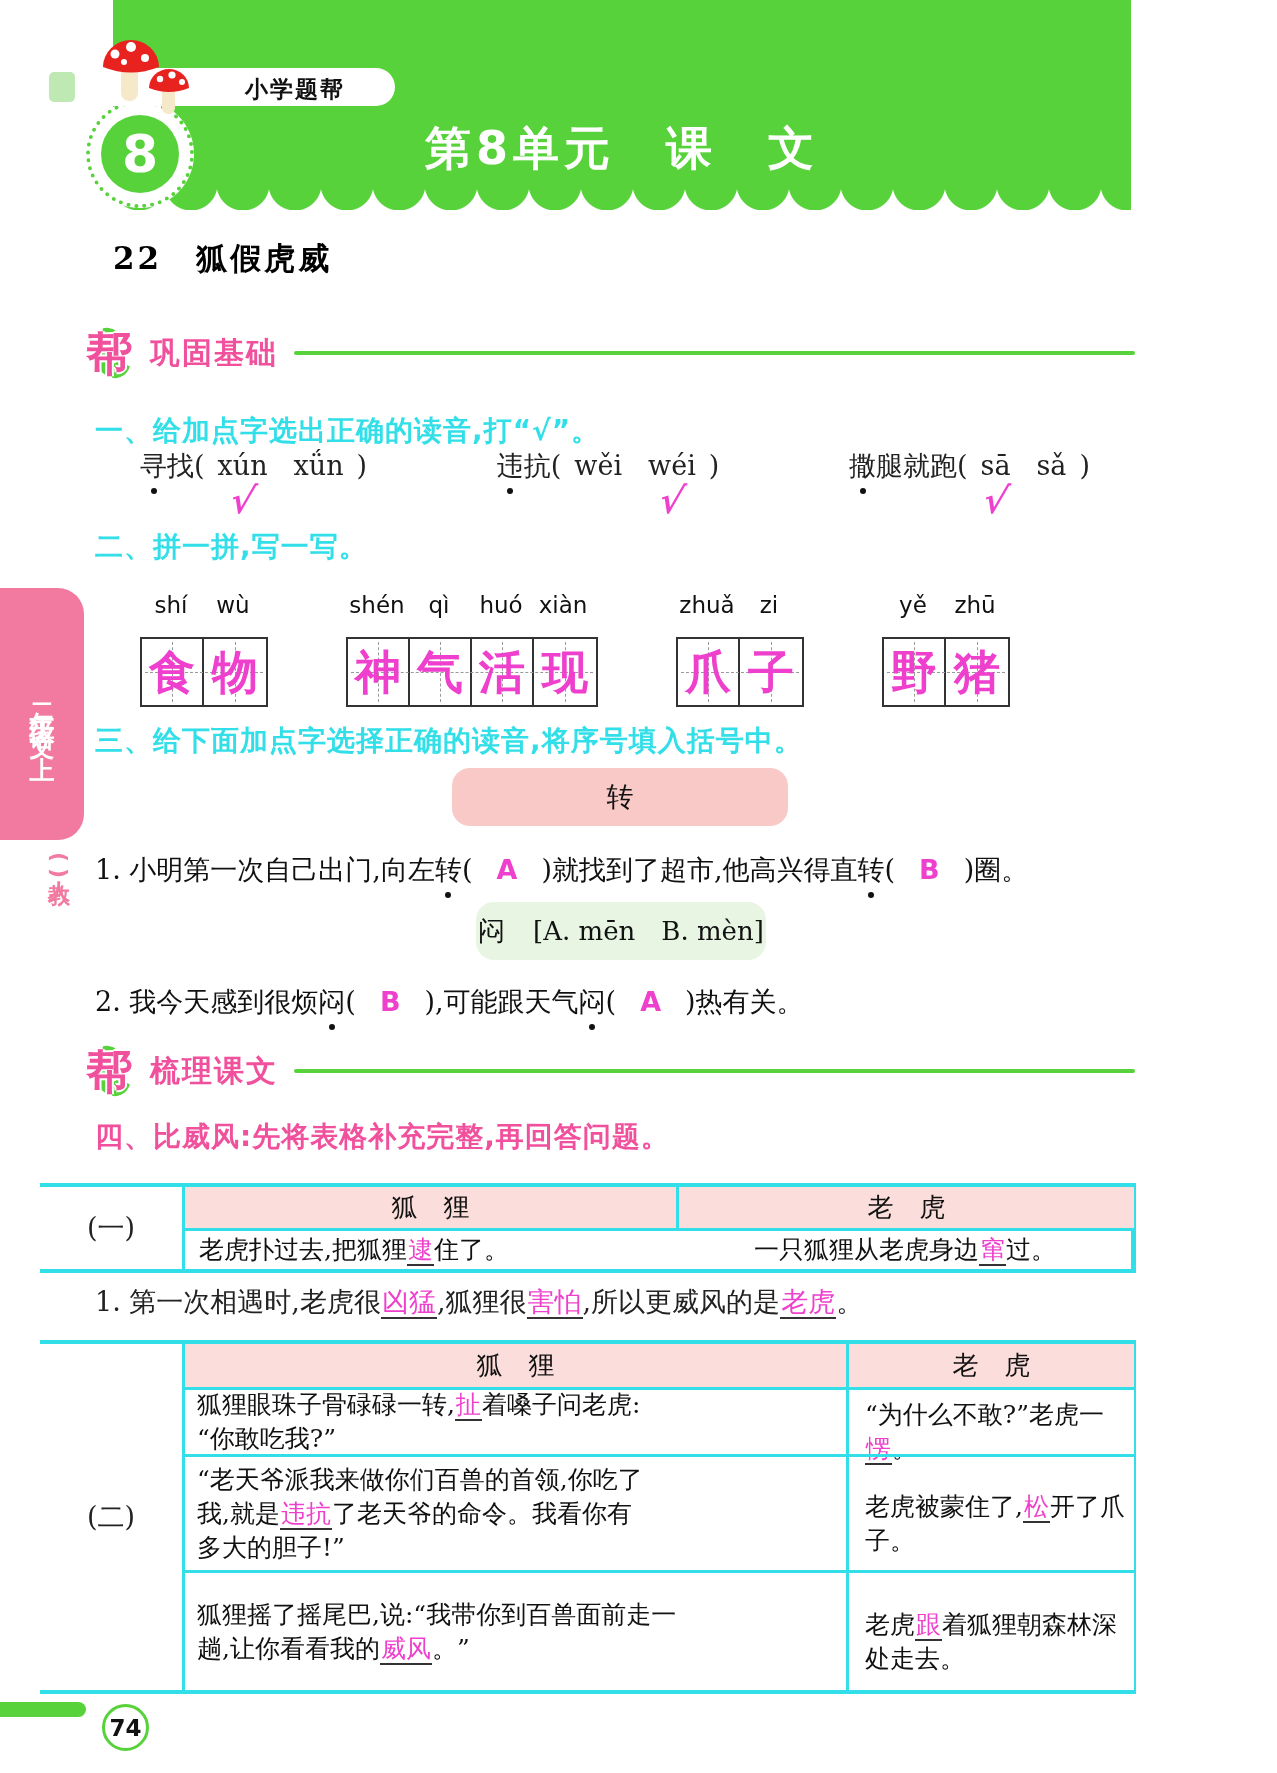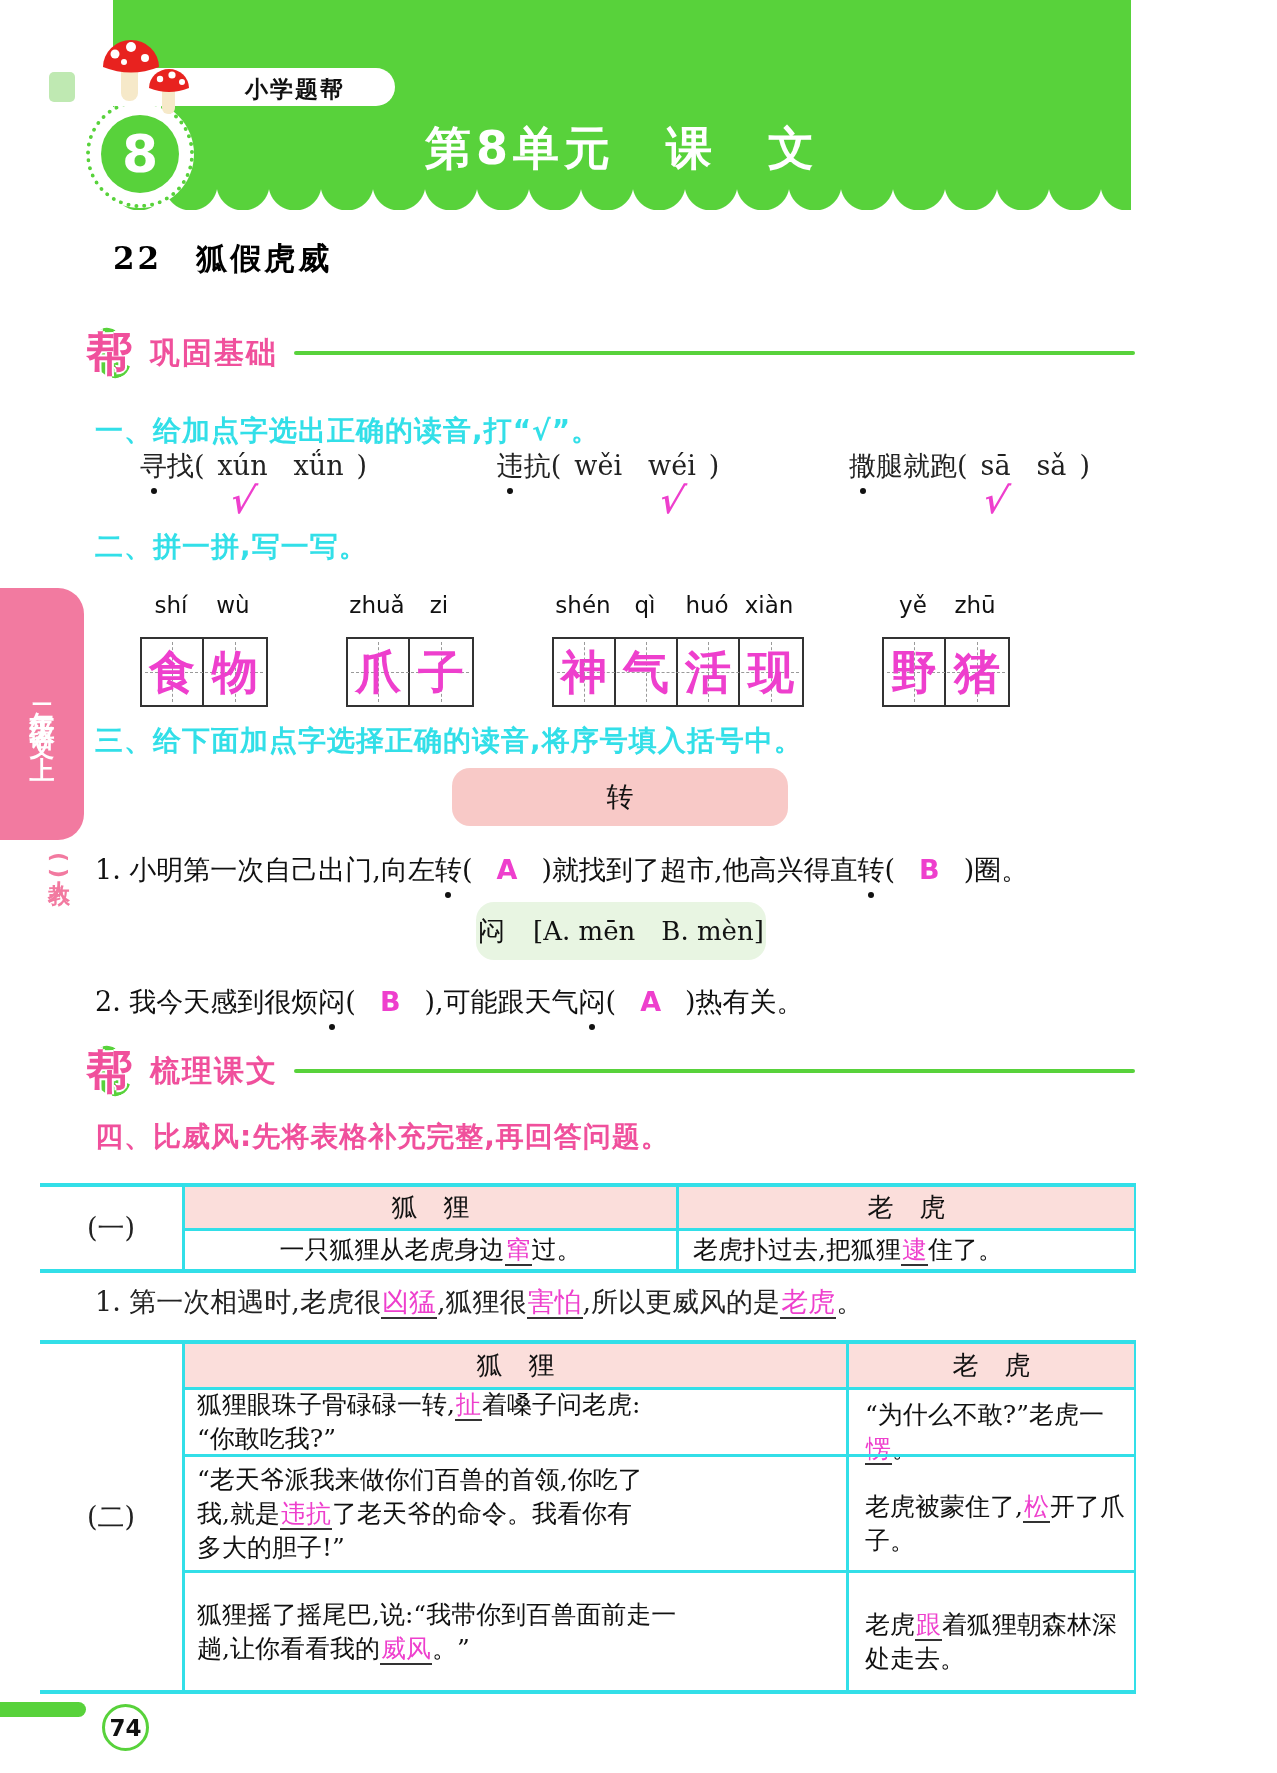--- a/index.html
+++ b/index.html
@@ -193,34 +193,20 @@
       <div class="wcell">
           <span class="wchar">食</span>
         </div>
       <div class="wcell">
           <span class="wchar">物</span>
         </div>
     </div>
   </div>
   <div class="wgroup">
     <div class="py-row">
-        <span class="py">zhuǎ</span>
-        <span class="py">zi</span>
-      </div>
-    <div class="cells">
-      <div class="wcell">
-          <span class="wchar">爪</span>
-        </div>
-      <div class="wcell">
-          <span class="wchar">子</span>
-        </div>
-    </div>
-  </div>
-  <div class="wgroup">
-    <div class="py-row">
         <span class="py">shén</span>
         <span class="py">qì</span>
         <span class="py">huó</span>
         <span class="py">xiàn</span>
       </div>
     <div class="cells">
       <div class="wcell">
           <span class="wchar">神</span>
         </div>
       <div class="wcell">
@@ -229,20 +215,34 @@
       <div class="wcell">
           <span class="wchar">活</span>
         </div>
       <div class="wcell">
           <span class="wchar">现</span>
         </div>
     </div>
   </div>
   <div class="wgroup">
     <div class="py-row">
+        <span class="py">zhuǎ</span>
+        <span class="py">zi</span>
+      </div>
+    <div class="cells">
+      <div class="wcell">
+          <span class="wchar">爪</span>
+        </div>
+      <div class="wcell">
+          <span class="wchar">子</span>
+        </div>
+    </div>
+  </div>
+  <div class="wgroup">
+    <div class="py-row">
         <span class="py">yě</span>
         <span class="py">zhū</span>
       </div>
     <div class="cells">
       <div class="wcell">
           <span class="wchar">野</span>
         </div>
       <div class="wcell">
           <span class="wchar">猪</span>
         </div>
@@ -275,25 +275,25 @@
   <span class="sec-label">梳理课文</span>
   <span class="rule"></span>
 </div>
 
 <div class="prompt pinkp" style="top:1118px;">四、比威风:先将表格补充完整,再回答问题。</div>
 
 <div class="ctable t1 kai">
   <div class="tlabel">(一)</div>
   <div class="th fox-col">狐　狸</div>
   <div class="th">老　虎</div>
+  <div class="td">
+    <p class="rich tiger-rich"><span>老虎扑过去,把狐狸</span><span class="fill">逮</span><span>住了。</span></p>
+  </div>
   <div class="td fox-col tcenter">
     <p class="rich"><span>一只狐狸从老虎身边</span><span class="fill">窜</span><span>过。</span></p>
-  </div>
-  <div class="td">
-    <p class="rich tiger-rich"><span>老虎扑过去,把狐狸</span><span class="fill">逮</span><span>住了。</span></p>
   </div>
 </div>
 
 <div class="answer-line kai">
   <span>1. 第一次相遇时,老虎很</span><span class="fill">凶猛</span><span>,狐狸很</span><span class="fill">害怕</span><span>,所以更威风的是</span><span class="fill">老虎</span><span>。</span>
 </div>
 
 <div class="ctable t2 kai">
   <div class="tlabel">(二)</div>
   <div class="th fox-col">狐　狸</div>

